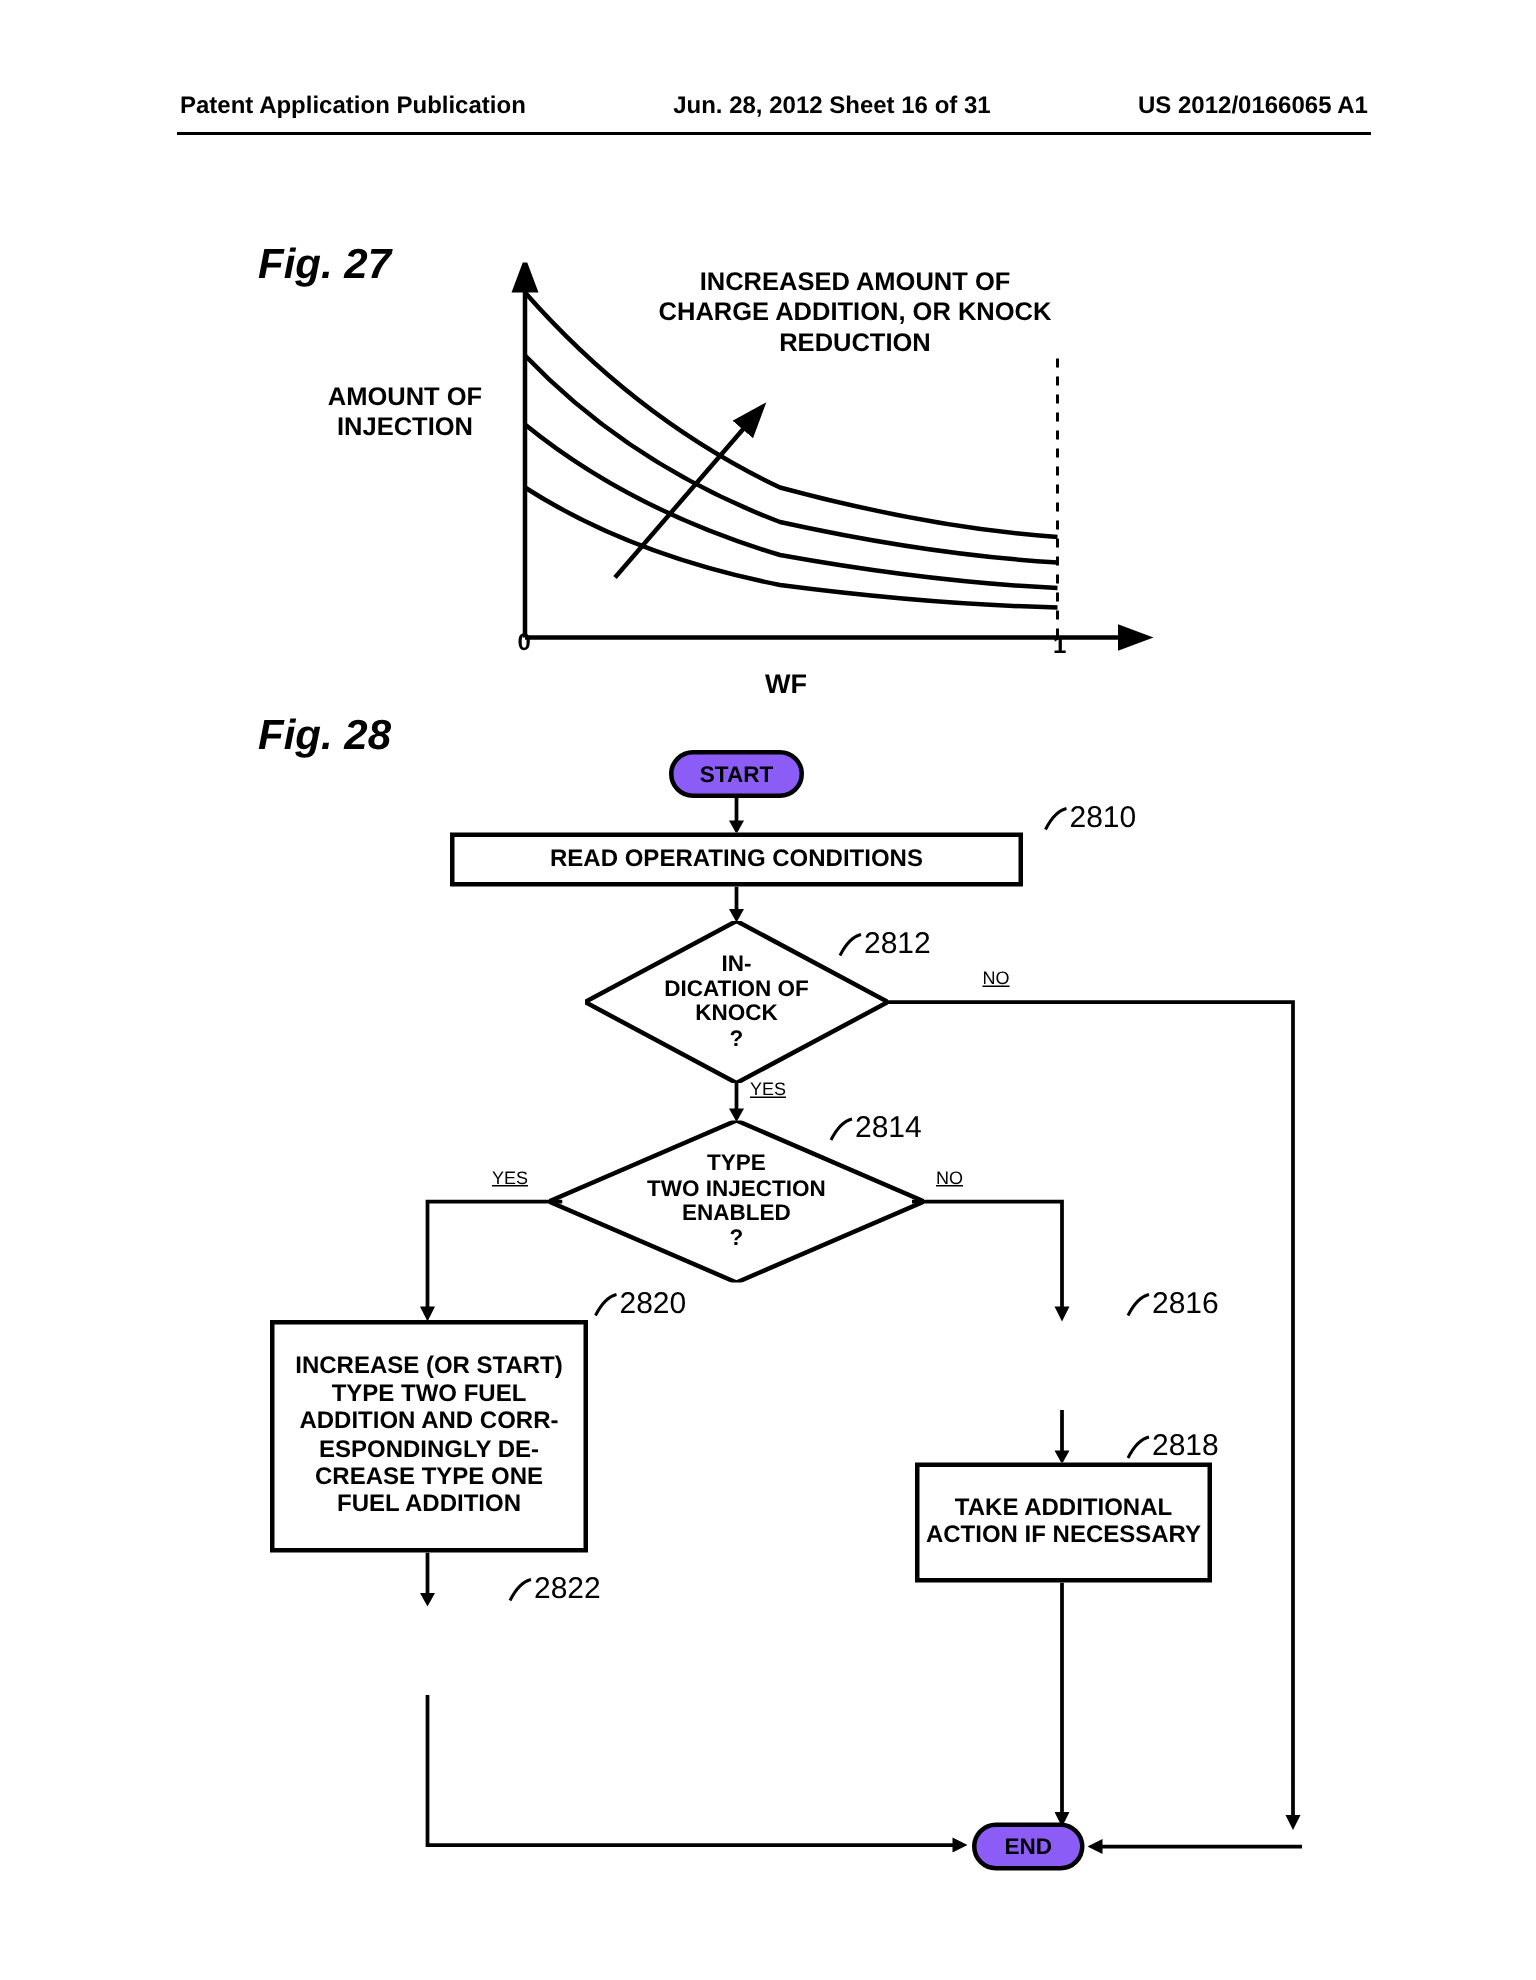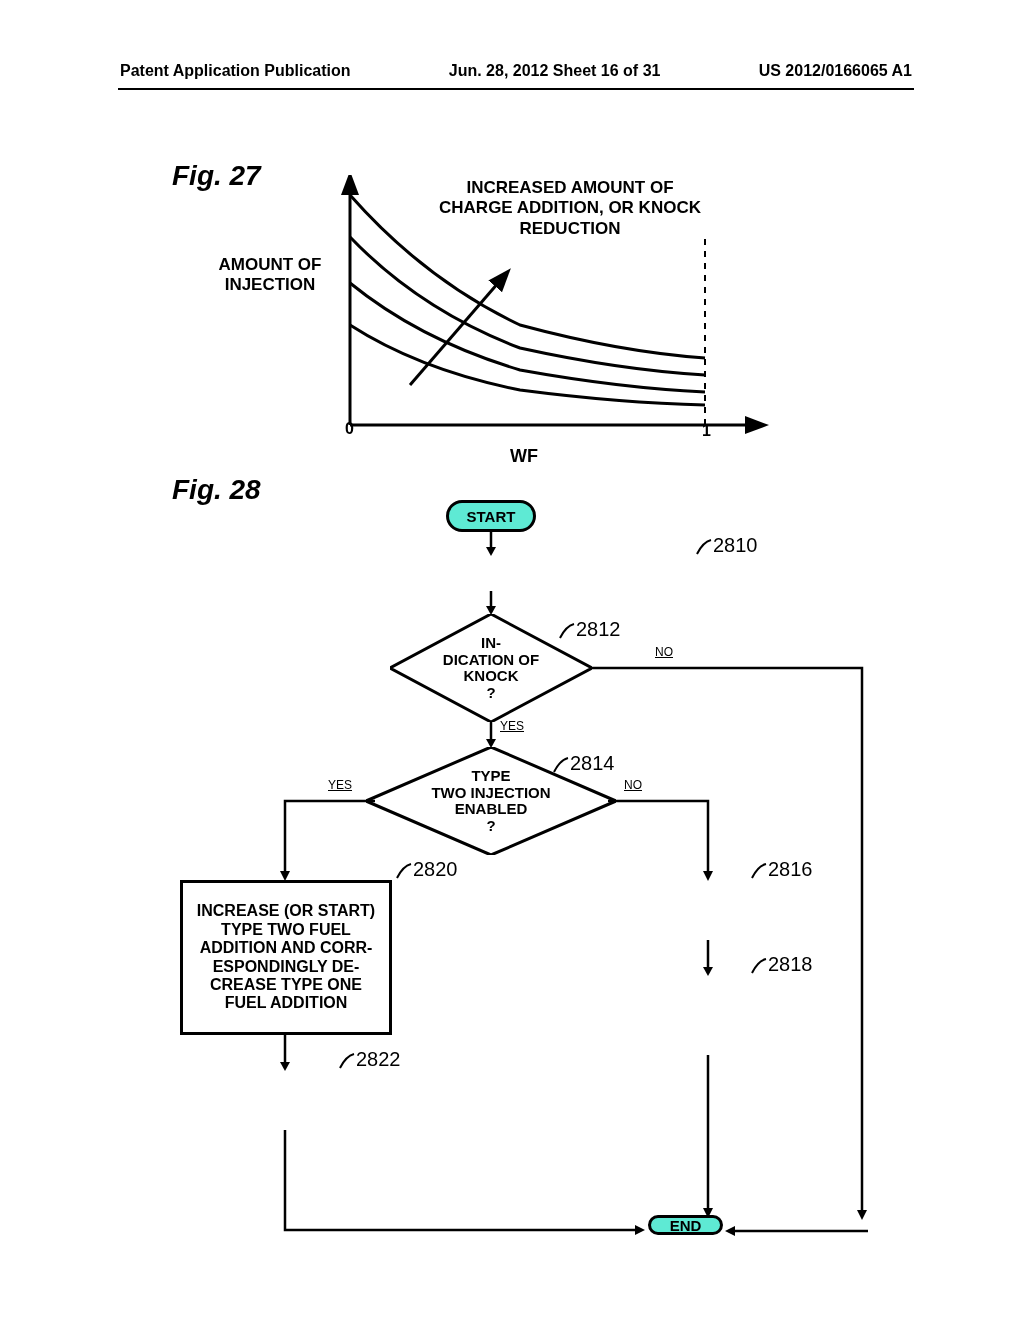--- a/index.html
+++ b/index.html
@@ -77,21 +77,21 @@
       position: absolute;
       top: 500px;
       left: 150px;
       width: 720px;
       height: 750px;
     }
     .fc-terminal {
       position: absolute;
       border: 3px solid black;
       border-radius: 20px;
-      background: #5eead4;
+      background: #8b5cf6;
       display: flex;
       align-items: center;
       justify-content: center;
       font-size: 15px;
       font-weight: bold;
     }
     .fc-process {
       position: absolute;
       border: 3px solid black;
       background: white;
@@ -193,20 +193,23 @@
 
   <div class="fc-terminal" style="top:0; left:296px; width:90px; height:32px;">
     <span>START</span>
   </div>
 
   <svg style="position:absolute; top:32px; left:336px; width:10px; height:24px;" viewBox="0 0 10 24">
     <line x1="5" y1="0" x2="5" y2="18" stroke="black" stroke-width="2.5"></line>
     <polygon points="0,15 5,24 10,15" fill="black"></polygon>
   </svg>
 
+  <div class="fc-process" style="top:55px; left:150px; width:382px; height:36px;">
+    <span>READ OPERATING CONDITIONS</span>
+  </div>
   <div class="fc-ref" style="top:34px; left:545px;">
     <svg style="display:inline-block; vertical-align:middle;" width="18" height="18" viewBox="0 0 18 18">
         <path d="M 16 2 Q 8 4 2 16" stroke="black" stroke-width="2" fill="none"></path>
       </svg><span>2810</span>
   </div>
 
   <svg style="position:absolute; top:91px; left:336px; width:10px; height:24px;" viewBox="0 0 10 24">
     <line x1="5" y1="0" x2="5" y2="18" stroke="black" stroke-width="2.5"></line>
     <polygon points="0,15 5,24 10,15" fill="black"></polygon>
   </svg>
@@ -240,21 +243,21 @@
 
   <div class="fc-decision" style="top:247px; left:216px; width:250px; height:108px;">
     <svg width="250" height="108" viewBox="0 0 250 108">
       <polygon points="125,0 250,54 125,108 0,54" stroke="black" stroke-width="3" fill="white"></polygon>
     </svg>
     <div class="fc-decision-text"><span style="white-space:pre-line;">TYPE
 TWO INJECTION
 ENABLED
 ?</span></div>
   </div>
-  <div class="fc-ref" style="top:252px; left:402px;">
+  <div class="fc-ref" style="top:241px; left:402px;">
     <svg style="display:inline-block; vertical-align:middle;" width="18" height="18" viewBox="0 0 18 18">
         <path d="M 16 2 Q 8 4 2 16" stroke="black" stroke-width="2" fill="none"></path>
       </svg><span>2814</span>
   </div>
   <div class="fc-label" style="top:278px; left:178px;">YES</div>
   <div class="fc-label" style="top:278px; left:474px;">NO</div>
 
   <svg style="position:absolute; top:298px; left:130px; width:95px; height:85px;" viewBox="0 0 95 85">
     <path d="M 95 3 L 5 3 L 5 78" stroke="black" stroke-width="2.5" fill="none"></path>
     <polygon points="0,73 5,83 10,73" fill="black"></polygon>
@@ -278,20 +281,23 @@
     <svg style="display:inline-block; vertical-align:middle;" width="18" height="18" viewBox="0 0 18 18">
         <path d="M 16 2 Q 8 4 2 16" stroke="black" stroke-width="2" fill="none"></path>
       </svg><span>2816</span>
   </div>
 
   <svg style="position:absolute; top:440px; left:553px; width:10px; height:36px;" viewBox="0 0 10 36">
     <line x1="5" y1="0" x2="5" y2="30" stroke="black" stroke-width="2.5"></line>
     <polygon points="0,27 5,36 10,27" fill="black"></polygon>
   </svg>
 
+  <div class="fc-process" style="top:475px; left:460px; width:198px; height:80px;">
+    <span>TAKE ADDITIONAL ACTION IF NECESSARY</span>
+  </div>
   <div class="fc-ref" style="top:453px; left:600px;">
     <svg style="display:inline-block; vertical-align:middle;" width="18" height="18" viewBox="0 0 18 18">
         <path d="M 16 2 Q 8 4 2 16" stroke="black" stroke-width="2" fill="none"></path>
       </svg><span>2818</span>
   </div>
 
   <svg style="position:absolute; top:535px; left:130px; width:10px; height:36px;" viewBox="0 0 10 36">
     <line x1="5" y1="0" x2="5" y2="30" stroke="black" stroke-width="2.5"></line>
     <polygon points="0,27 5,36 10,27" fill="black"></polygon>
   </svg>
@@ -305,21 +311,21 @@
   <svg style="position:absolute; top:630px; left:130px; width:370px; height:105px;" viewBox="0 0 370 105">
     <path d="M 5 0 L 5 100 L 360 100" stroke="black" stroke-width="2.5" fill="none"></path>
     <polygon points="355,95 365,100 355,105" fill="black"></polygon>
   </svg>
 
   <svg style="position:absolute; top:555px; left:553px; width:10px; height:165px;" viewBox="0 0 10 165">
     <line x1="5" y1="0" x2="5" y2="158" stroke="black" stroke-width="2.5"></line>
     <polygon points="0,153 5,163 10,153" fill="black"></polygon>
   </svg>
 
-  <div class="fc-terminal" style="top:715px; left:498px; width:75px; height:20px;">
+  <div class="fc-terminal" style="top:715px; left:498px; width:75px; height:32px;">
     <span>END</span>
   </div>
 
   <svg style="position:absolute; top:726px; left:573px; width:145px; height:10px;" viewBox="0 0 145 10">
     <line x1="145" y1="5" x2="10" y2="5" stroke="black" stroke-width="2.5"></line>
     <polygon points="12,0 2,5 12,10" fill="black"></polygon>
   </svg>
 
 </div>
 

